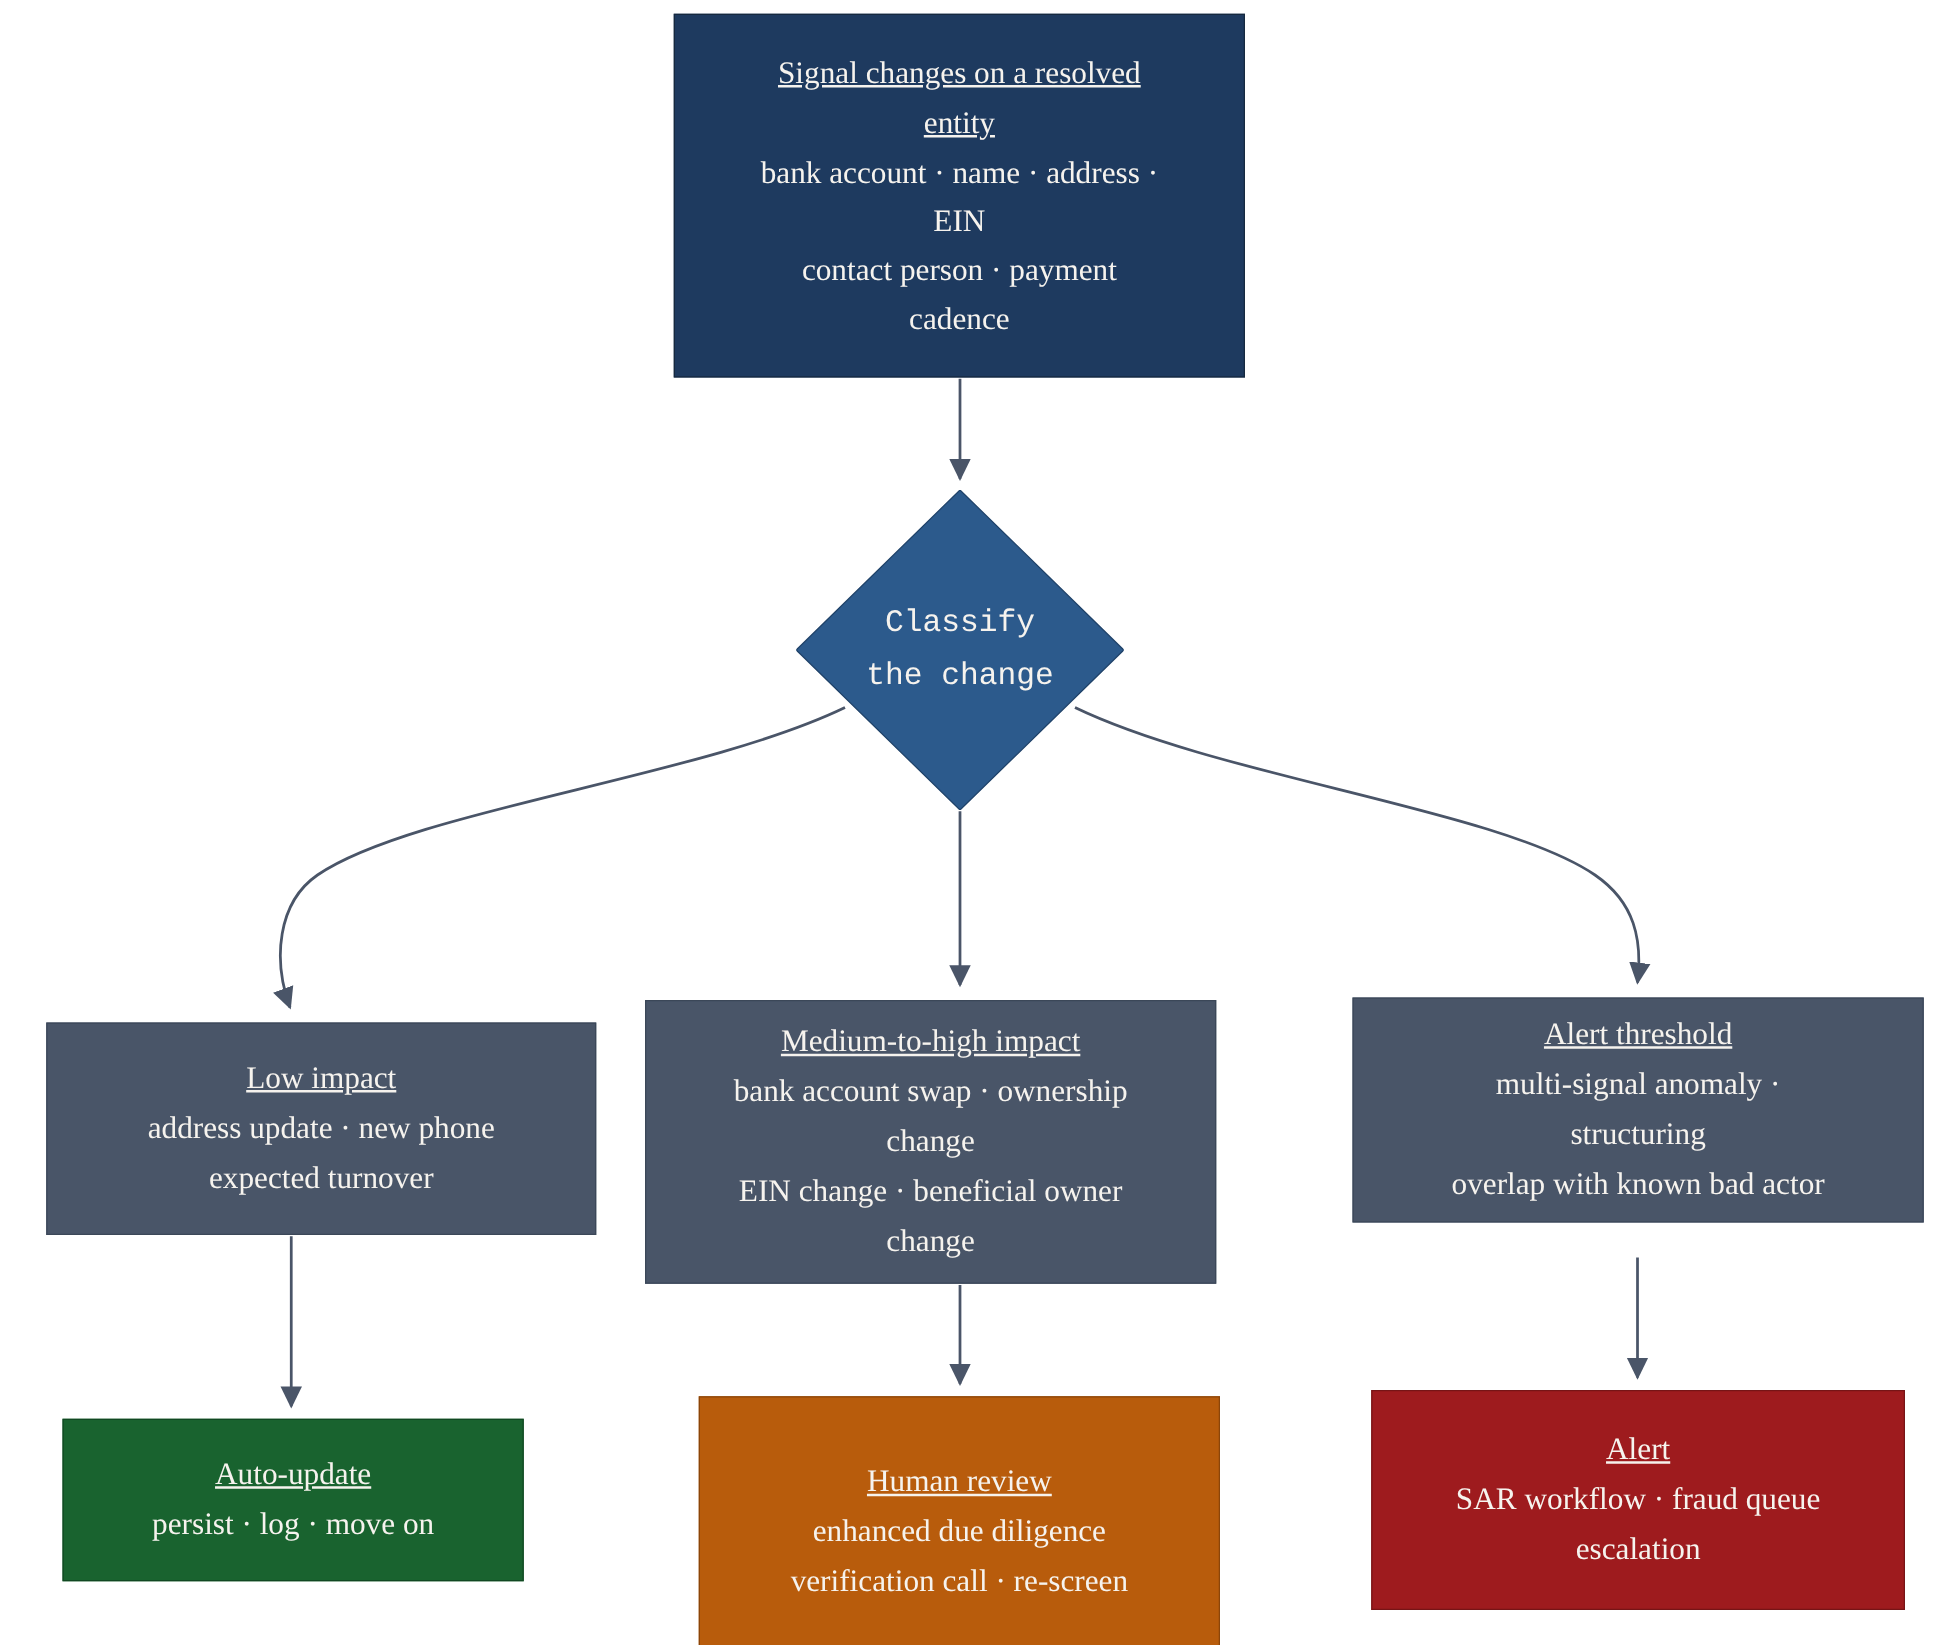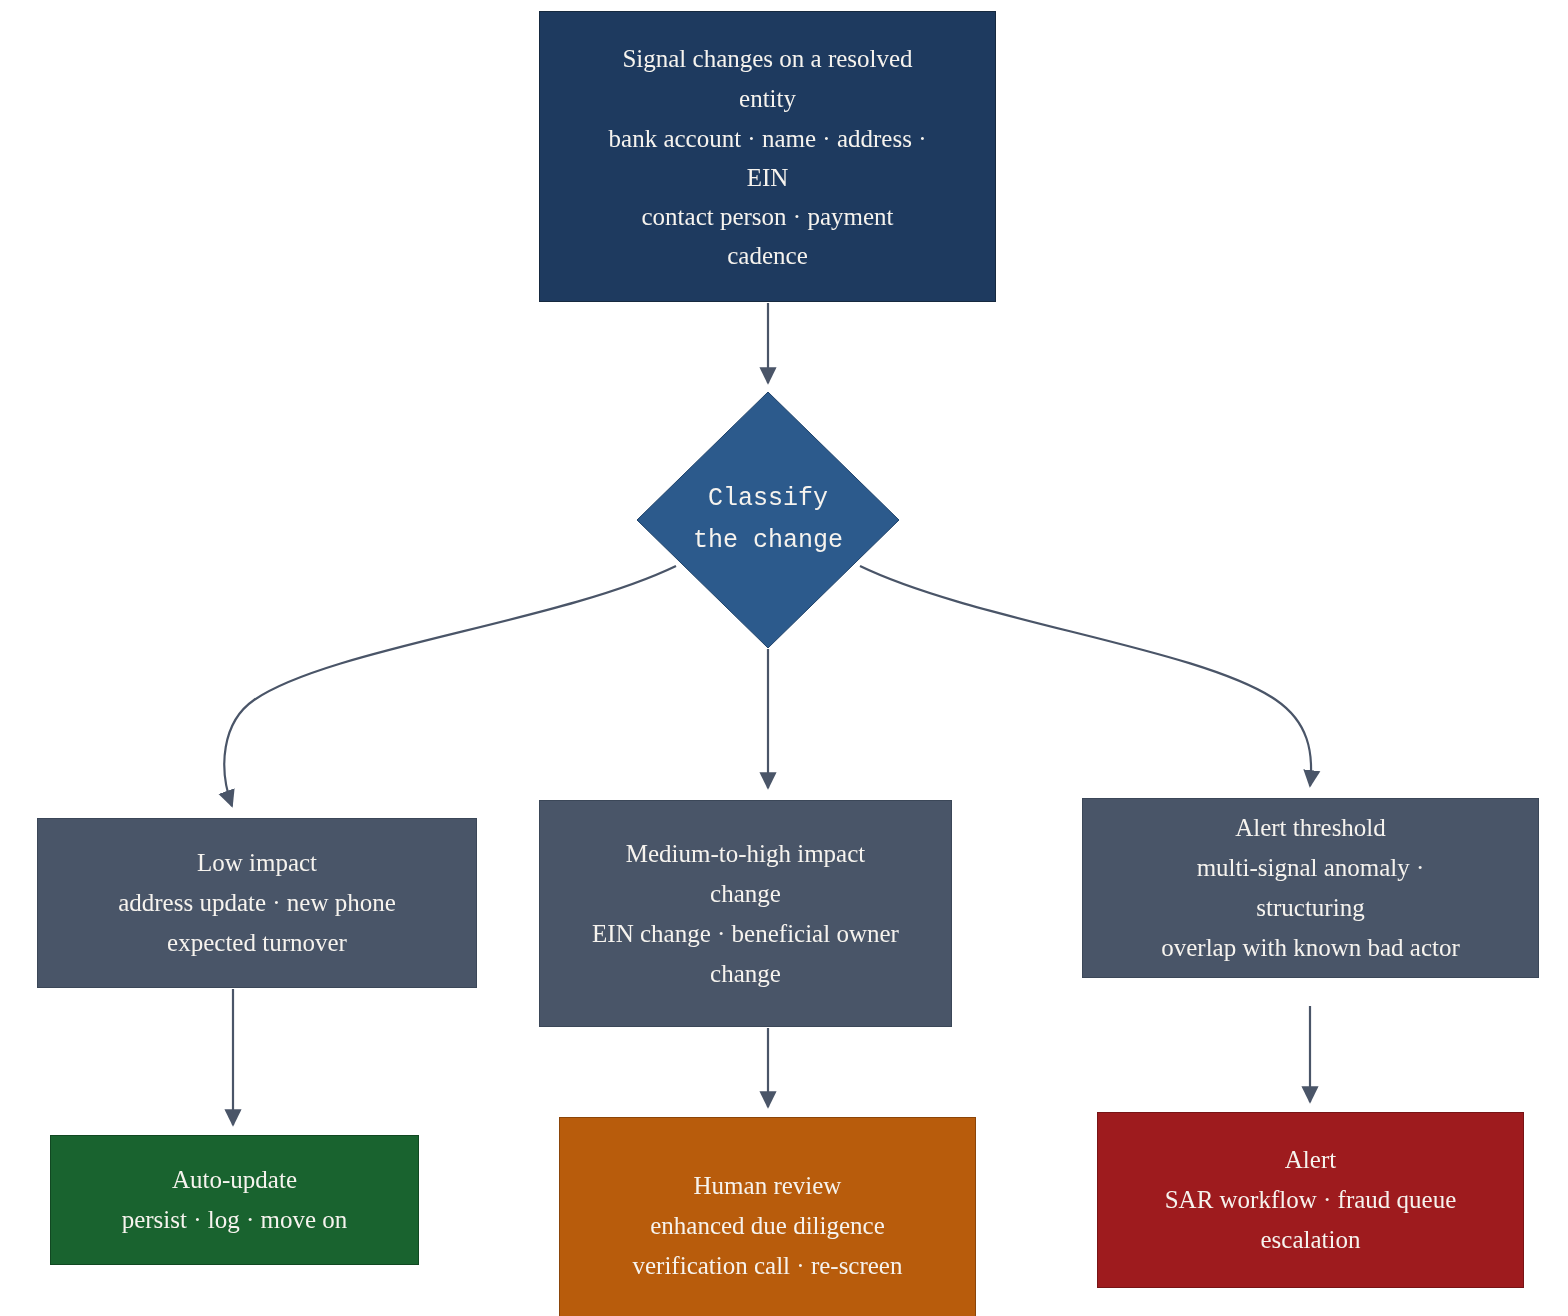--- a/index.html
+++ b/index.html
@@ -31,20 +31,21 @@
     align-items: center;
     justify-content: center;
     text-align: center;
     color: #f6f3ee;
     border: 1px solid #2f3b4a;
   }
   .node .title {
     font-size: 25px;
     line-height: 40px;
     white-space: nowrap;
+    text-decoration: underline;
   }
   .node .sub {
     font-size: 25px;
     line-height: 40px;
   }
 
   
   #node-source {
     left: 539px; top: 11px;
     width: 457px; height: 291px;
@@ -74,21 +75,21 @@
     line-height: 42px;
     font-family: Liberation Mono, monospace;
   }
 
   
   .branch {
     background: #495568;
     border-color: #3b4758;
   }
   #node-low   { left: 13px;   top: 818px; width: 440px; height: 170px; margin-left: 24px; }
-  #node-med   { left: 539px;  top: 800px; width: 413px; height: 227px; }
+  #node-med   { left: 516px;  top: 800px; width: 457px; height: 227px; }
   #node-alert { left: 1082px; top: 798px; width: 457px; height: 180px; }
 
   
   #node-auto   { left: 50px;   top: 1135px; width: 369px; height: 130px;
                  background:#19632f; border-color:#114822;text-align:center; }
   #node-human  { left: 559px;  top: 1117px; width: 417px; height: 218px;
                  background:#b85c0c; border-color:#8b4509; }
   #node-alert2 { left: 1097px; top: 1112px; width: 427px; height: 176px;
                  background:#9e1b1e; border-color:#771416;text-align:center; }
 </style>
@@ -137,20 +138,21 @@
   </div>
 
   <div class="node branch" id="node-low">
     <div class="title">Low impact</div>
     <div class="sub">address update · new phone</div>
     <div class="sub">expected turnover</div>
   </div>
 
   <div class="node branch" id="node-med">
     <div class="title">Medium-to-high impact</div>
+    <div class="sub">bank account swap · ownership</div>
     <div class="sub">change</div>
     <div class="sub">EIN change · beneficial owner</div>
     <div class="sub">change</div>
   </div>
 
   <div class="node branch" id="node-alert">
     <div class="title">Alert threshold</div>
     <div class="sub">multi-signal anomaly ·</div>
     <div class="sub">structuring</div>
     <div class="sub">overlap with known bad actor</div>

